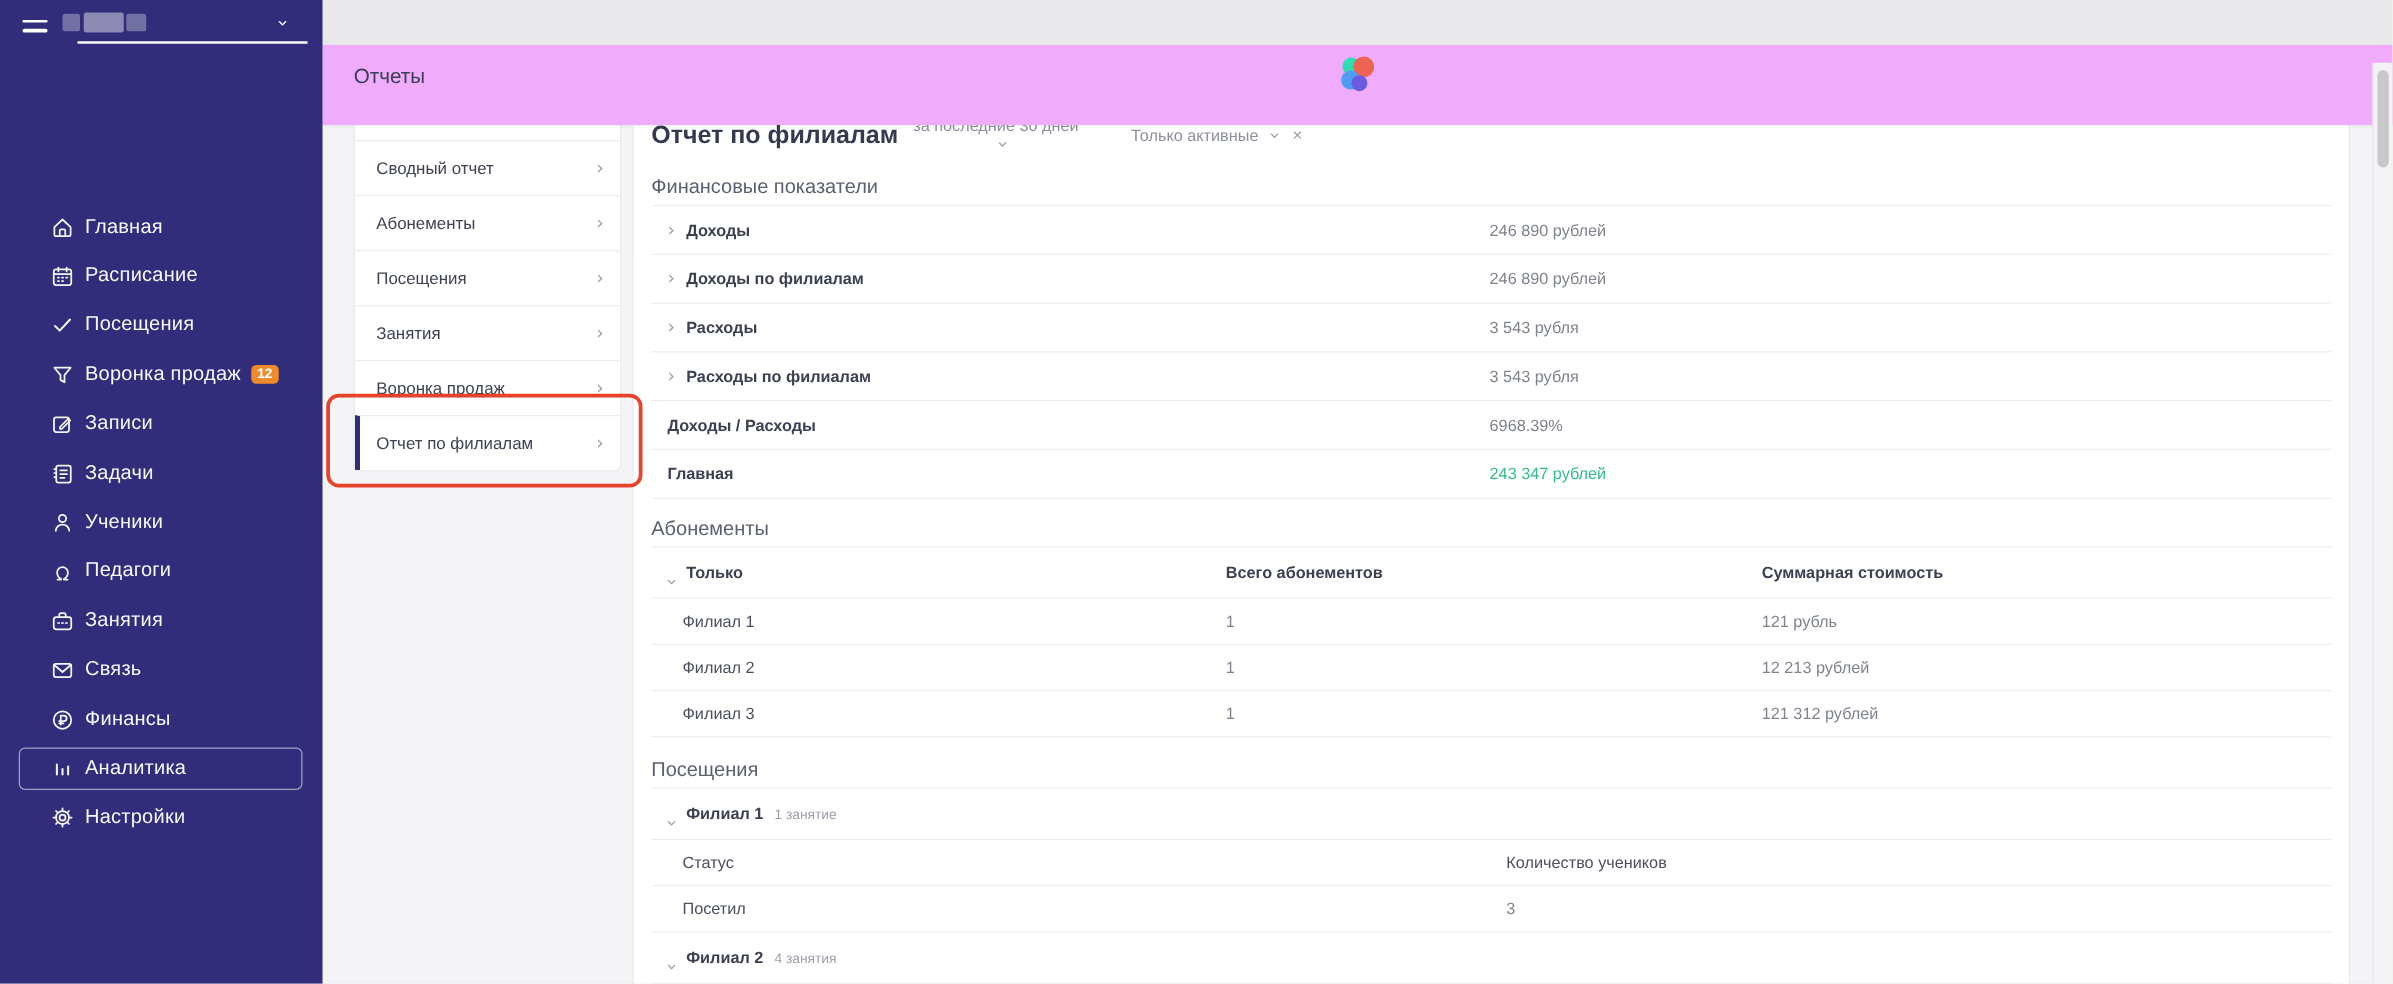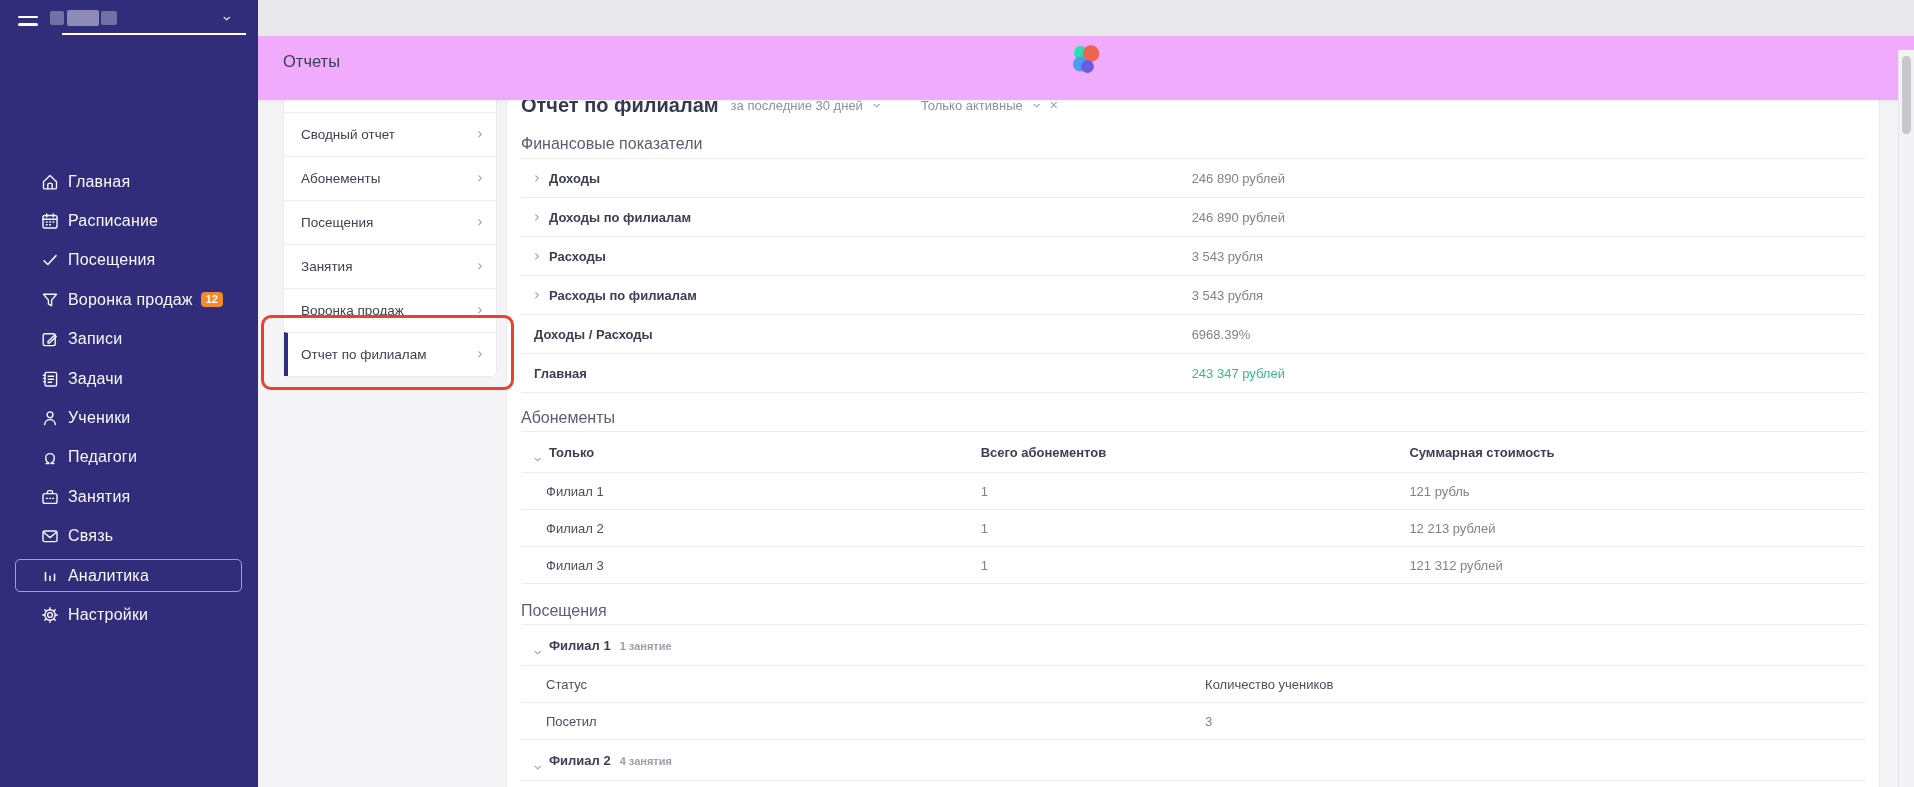--- a/index.html
+++ b/index.html
@@ -39,21 +39,21 @@
   .menu-item + .menu-item{border-top:1px solid #ededf1;}
   .menu-item .mlabel{font-size:13.5px;color:#3e4253;}
   .menu-item .chev{position:absolute;right:13px;color:#9aa0ac;}
   .menu-item.active{border-left:4px solid #312d7b;padding-left:13px;}
   .annotation{position:absolute;left:3px;top:265px;width:247px;height:69px;border:3px solid #e8422c;
       border-radius:10px;z-index:6;pointer-events:none;}
   .main-card{position:absolute;left:248px;top:18px;width:1374px;height:780px;overflow:hidden;}
   .title-row{display:flex;align-items:center;padding:24px 14px 0 14px;}
   .title-row h1{margin:0;font-size:20px;line-height:24px;color:#363a50;font-weight:700;}
   .filter{display:flex;align-items:center;font-size:13px;color:#8c909d;cursor:pointer;}
-  .filter.first{margin-left:12px;}
+  .filter.first{margin-left:12px;flex-direction:column;}
   .filter.second{margin-left:42px;}
   .filter .chev{margin-left:10px;color:#9aa0ac;}
   .filter .close{margin-left:11px;color:#9aa0ac;font-size:14px;cursor:pointer;}
   .sec{margin:18px 14px 5px 14px;font-size:16px;font-weight:400;color:#5b5f72;}
   .sec.s2{margin-top:16px;margin-bottom:4px;}
   .sec.s3{margin-top:18px;margin-bottom:4px;}
   .table{margin:0 14px;border-top:1px solid #ededf1;}
   .trow{position:relative;height:38px;border-bottom:1px solid #ededf1;}
   .trow.h40{height:40px;}
   .trow.h36{height:36px;}
@@ -63,21 +63,21 @@
   .cC{left:25px;}  
   .rowchev{color:#9aa0ac;}
   .lbl{font-weight:bold;color:#3c4053;}
   .plain{color:#4b4f60;}
   .val{color:#7f838d;font-weight:500;}
   .val.pos{color:#32bd8c;}
   .fin-val{left:49.9%;}
   .abo2{left:34.2%;}
   .abo3{left:66.1%;}
   .vis2{left:50.9%;}
-  .note{color:#9ba0ab;font-size:11px;font-weight:700;margin-left:9px;}
+  .note{color:#9ba0ab;font-size:11px;font-weight:400;margin-left:9px;}
   .gname{display:flex;align-items:baseline;}
   
   .chev{display:inline-block;font-family:"DejaVu Sans",sans-serif;font-size:15px;line-height:1;
         font-weight:400;}
   .chev.down{transform:rotate(90deg);transform-origin:center;}
   
   .scrollbar{position:absolute;right:0;top:0;bottom:0;width:15px;background:#f3f3f5;border-left:1px solid #e5e5e9;z-index:8;}
   .thumb{position:absolute;left:3px;top:6px;width:9px;height:78px;background:#c7c7cc;border-radius:5px;}
   svg{display:block;}
 </style>
@@ -184,20 +184,30 @@
       </div>
       <div class="nav-item">
         <span class="nicon">
           <svg width="20" height="20" viewBox="0 0 20 20" fill="none" stroke="#fff" stroke-width="1.4" stroke-linecap="round" stroke-linejoin="round">
               <rect x="3" y="5" width="14" height="10.6" rx="1.6"></rect>
               <path d="M3.6 6.2 10 11.6l6.4-5.4"></path>
             </svg>
         </span>
         <span class="nlabel">Связь</span>
       </div>
+      <div class="nav-item">
+        <span class="nicon">
+          <svg width="20" height="20" viewBox="0 0 20 20" fill="none" stroke="#fff" stroke-width="1.4" stroke-linecap="round" stroke-linejoin="round">
+              <circle cx="10" cy="10" r="7"></circle>
+              <path d="M8.6 13.6V6.4h2.5a2.2 2.2 0 1 1 0 4.4H7.3"></path>
+              <path d="M7.3 12.6h3.5"></path>
+            </svg>
+        </span>
+        <span class="nlabel">Финансы</span>
+      </div>
       <div class="nav-item active">
         <span class="nicon">
           <svg width="20" height="20" viewBox="0 0 20 20" fill="none" stroke="#fff" stroke-width="1.6" stroke-linecap="round">
               <path d="M5.5 6.5v8M10 10.2v4.3M14.5 8.2v6.3"></path>
             </svg>
         </span>
         <span class="nlabel">Аналитика</span>
       </div>
       <div class="nav-item">
         <span class="nicon">

